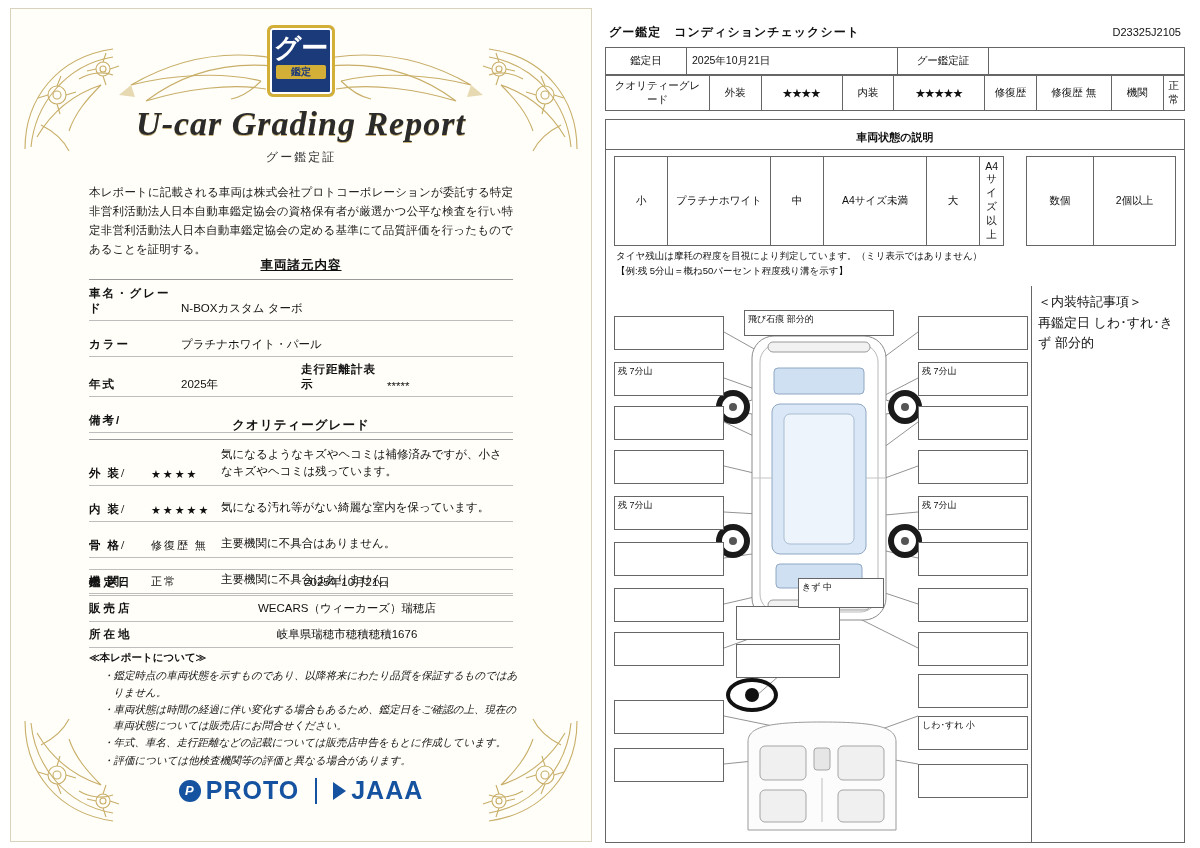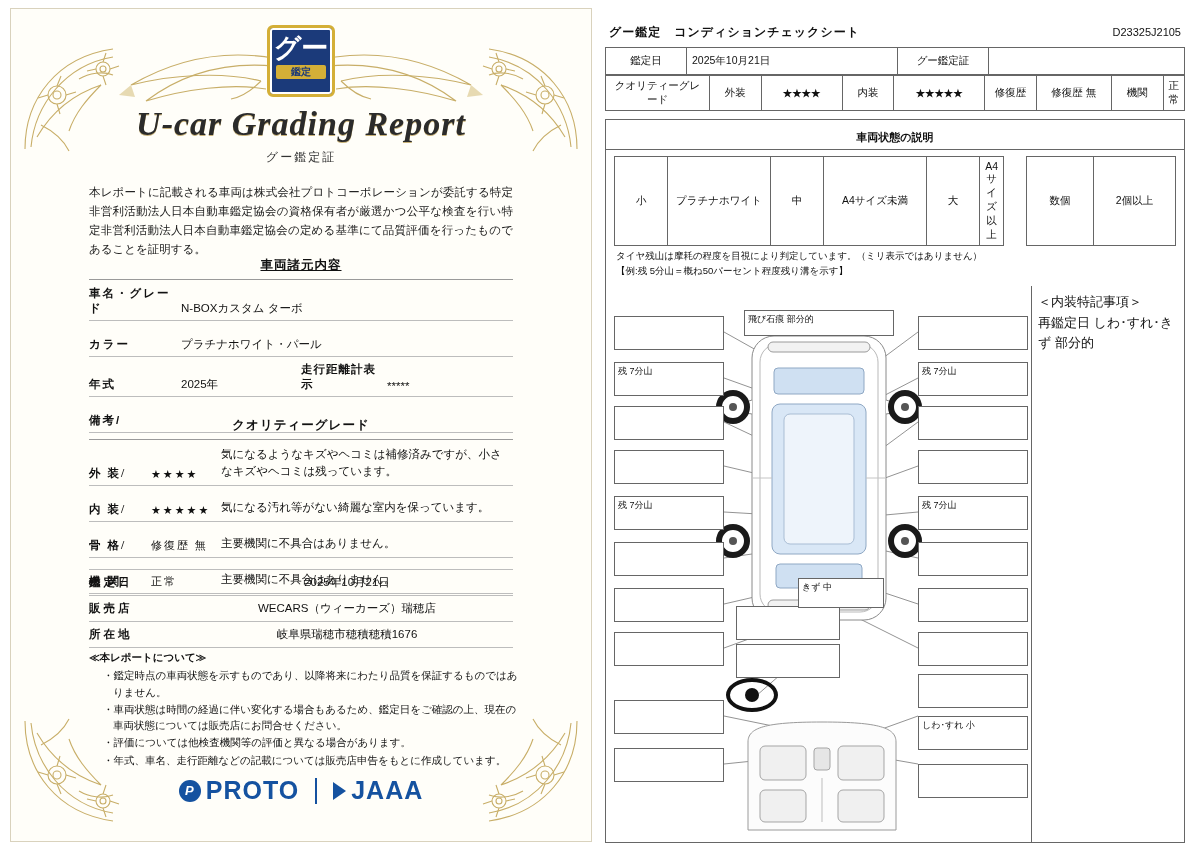--- a/index.html
+++ b/index.html
@@ -95,21 +95,21 @@
     min-height:25px;align-items:center;
   }
   .info-row .ilbl{width:92px;flex:none;font-weight:bold;letter-spacing:3px;}
   .info-row .ival{flex:1;text-align:center;}
 
   .notes{
     position:absolute;left:78px;right:70px;top:640px;font-size:10.5px;line-height:1.55;
   }
   .notes .nt-head{font-weight:bold;margin-bottom:2px;}
   .notes ul{margin:0;padding-left:14px;list-style:none;}
-  .notes li{margin-bottom:1px;text-indent:-10px;padding-left:10px;}
+  .notes li{margin-bottom:1px;text-indent:-10px;padding-left:10px;font-style:italic;}
   .notes li:before{content:"・";}
 
   .brandrow{
     position:absolute;left:0;right:0;bottom:36px;text-align:center;
     display:flex;justify-content:center;align-items:center;gap:16px;
   }
   .proto{display:flex;align-items:center;gap:5px;color:#1552a0;font-weight:bold;font-size:25px;letter-spacing:1px;}
   .proto .dot{
     width:22px;height:22px;border-radius:50%;background:#1552a0;color:#fff;
     font-size:13px;display:flex;align-items:center;justify-content:center;font-style:italic;
@@ -330,22 +330,22 @@
         <div class="ilbl">所在地</div>
         <div class="ival">岐阜県瑞穂市穂積穂積1676</div>
       </div>
     </div>
 
     <div class="notes">
       <div class="nt-head">≪本レポートについて≫</div>
       <ul>
         <li>鑑定時点の車両状態を示すものであり、以降将来にわたり品質を保証するものではありません。</li>
         <li>車両状態は時間の経過に伴い変化する場合もあるため、鑑定日をご確認の上、現在の車両状態については販売店にお問合せください。</li>
+        <li>年式、車名、走行距離などの記載については販売店申告をもとに作成しています。</li>
         <li>評価については他検査機関等の評価と異なる場合があります。</li>
-        <li>年式、車名、走行距離などの記載については販売店申告をもとに作成しています。</li>
       </ul>
     </div>
 
     <div class="brandrow">
       <div class="proto">
         <span class="dot">P</span>
         <span>PROTO</span>
       </div>
       <div class="divider-v"></div>
       <div class="jaaa">

